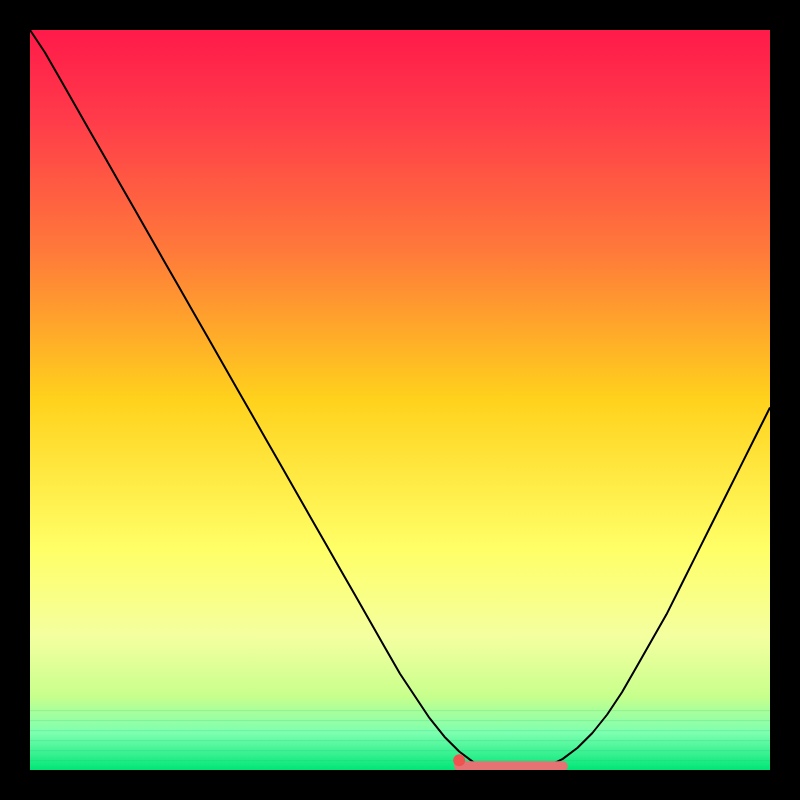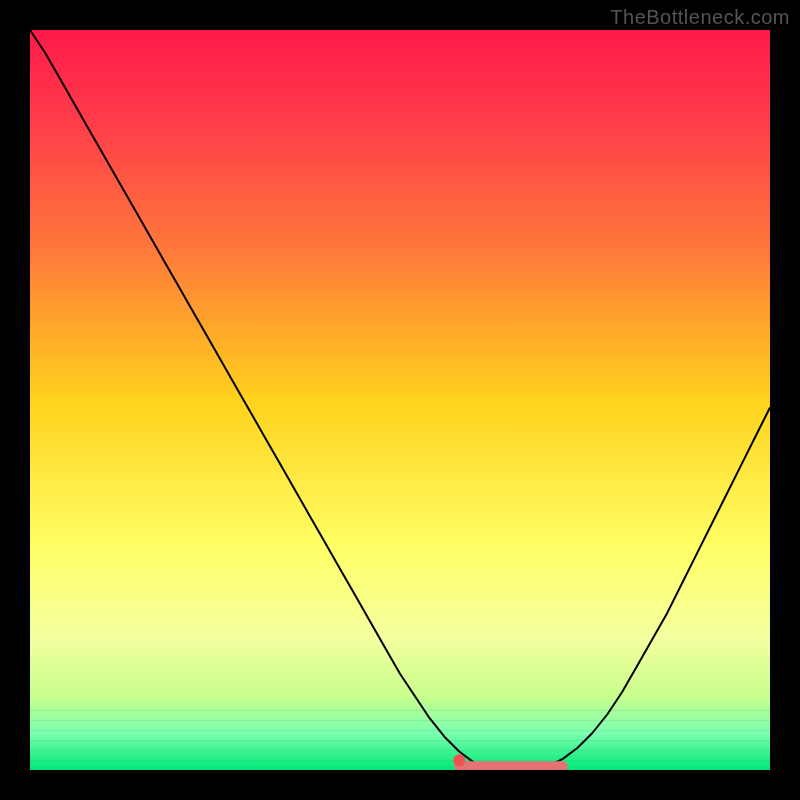--- a/index.html
+++ b/index.html
@@ -5,21 +5,20 @@
   * { margin: 0; padding: 0; box-sizing: border-box; }
   body { width: 800px; height: 800px; position: relative; font-family: Arial, sans-serif; }
   .container { width: 800px; height: 800px; position: relative; background: #000; }
   .attribution { position: absolute; top: 6px; right: 10px; color: #555; font-size: 20px; font-weight: 500; letter-spacing: 0.5px; z-index: 10; }
   .plot-area { position: absolute; left: 30px; top: 30px; width: 740px; height: 740px; }
   svg { display: block; }
 </style>
 </head>
 <body>
 <div class="container">
-  <div class="attribution">TheBottleneck.com</div>
   <div class="plot-area">
     <svg id="chart-svg" width="740" height="740" viewBox="0 0 740 740">
         <defs>
           <linearGradient id="bg-grad" x1="0" y1="0" x2="0" y2="1">
             <stop offset="0%" stop-color="#ff1a4a"></stop>
             <stop offset="12%" stop-color="#ff3b4a"></stop>
             <stop offset="30%" stop-color="#ff7a3a"></stop>
             <stop offset="50%" stop-color="#ffd21c"></stop>
             <stop offset="70%" stop-color="#ffff66"></stop>
             <stop offset="82%" stop-color="#f4ffa0"></stop>

